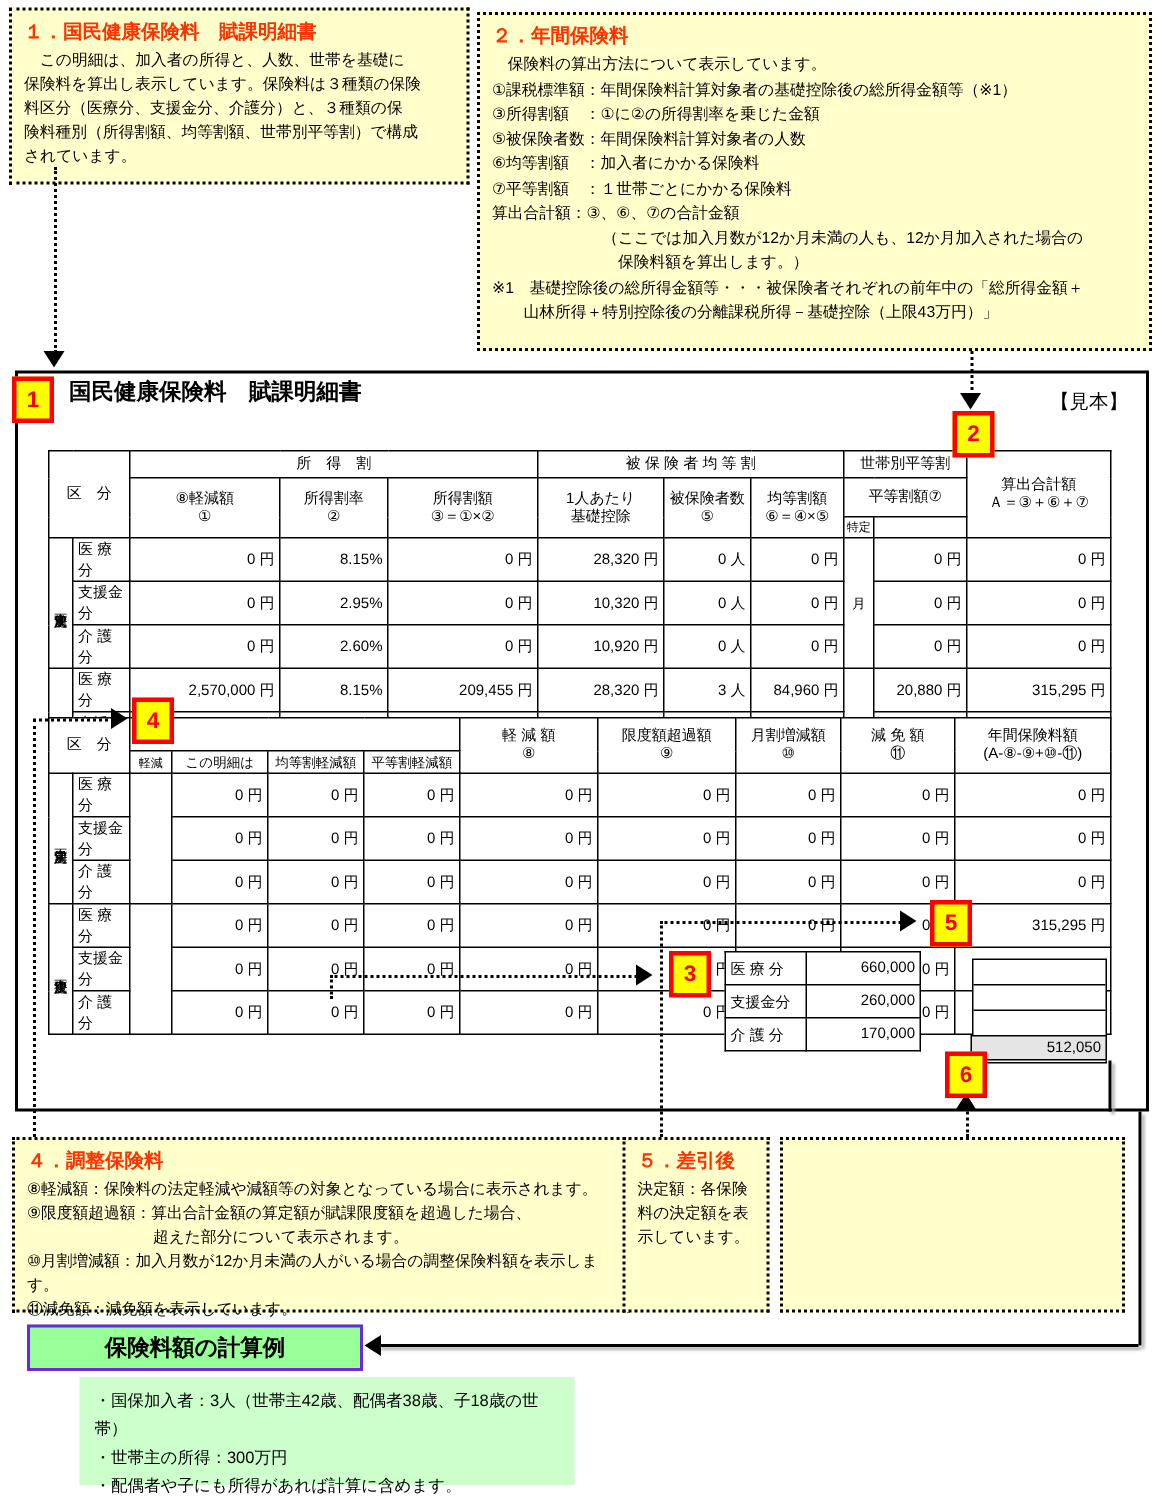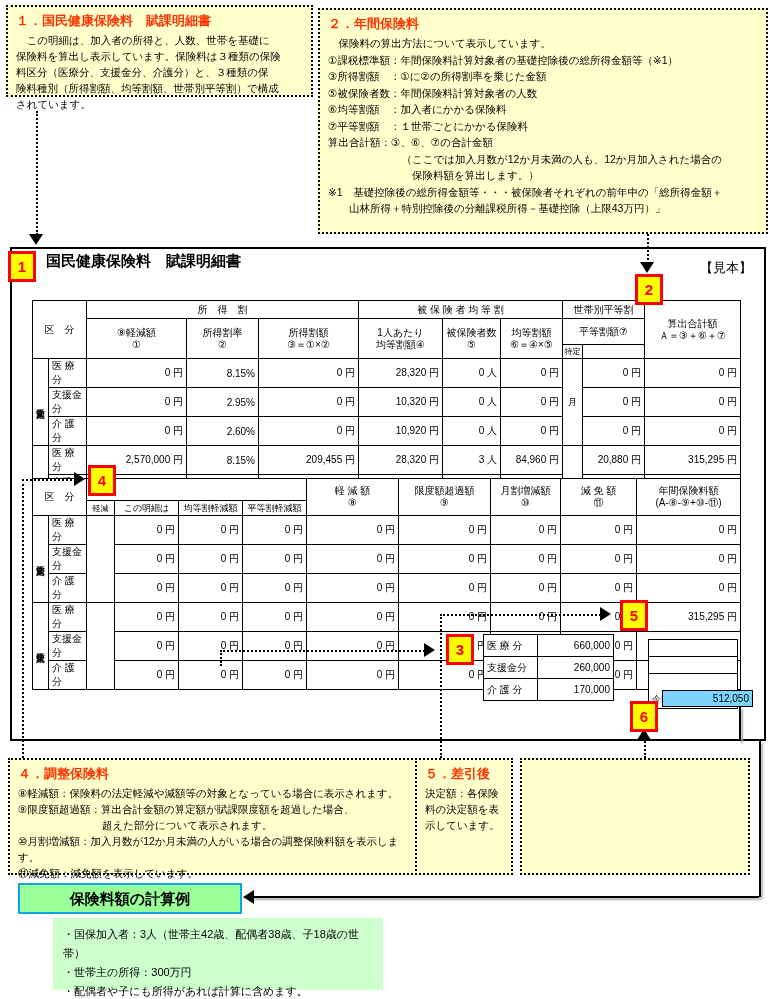--- a/index.html
+++ b/index.html
@@ -31,34 +31,34 @@
   .t td{border:1px solid #000;font-size:10px;padding:0 3px;overflow:hidden;box-sizing:border-box;}
   .t .hd{text-align:center;white-space:pre-line;line-height:12px;padding:1px 0;}
   .t .num{text-align:right;}
   .t .vert{writing-mode:vertical-rl;text-orientation:upright;font-size:9px;text-align:center;padding:1px 0;line-height:14px;}
   .t .tsuki{font-size:9px;text-align:center;padding:0;}
   .t .small{font-size:8px;text-align:center;padding:0;margin-top:16px;}
   
   #sumbox{position:absolute;left:648px;top:639px;width:90px;border:1px solid #000;background:#fff;box-sizing:border-box;z-index:3;}
   #sumbox .row{height:17px;border-bottom:1px solid #000;font-size:9px;line-height:17px;padding-left:3px;box-sizing:border-box;}
   #sumbox .row:last-child{border-bottom:none;margin-top:17px;}
-  #decval{position:absolute;left:662px;top:690px;width:91px;height:17px;border:1px solid #000;background:#7dd3fc;
+  #decval{position:absolute;left:647px;top:690px;width:91px;height:17px;border:1px solid #000;background:#e5e5e5;
           font-size:10px;line-height:15px;text-align:right;padding-right:3px;box-sizing:border-box;z-index:3;}
   
-  #extitle{position:absolute;left:18px;top:883px;width:224px;height:31px;background:#99ff99;border:2px solid #0ea5e9;
+  #extitle{position:absolute;left:18px;top:883px;width:224px;height:31px;background:#99ff99;border:2px solid #6d28d9;
            font-weight:bold;font-size:15px;text-align:center;line-height:27px;box-sizing:border-box;z-index:2;}
   #exbody{position:absolute;left:53px;top:918px;width:330px;height:72px;background:#ccffcc;font-size:11px;
           line-height:19px;padding:7px 10px;white-space:pre-line;box-sizing:border-box;z-index:2;}
 </style>
 </head>
 <body>
 
 <div id="page">
 
-  <div class="note" style="left:6px;top:5px;width:307px;height:92px;">
+  <div class="note" style="left:6px;top:5px;width:307px;height:118px;">
     <div class="ttl">１．国民健康保険料　賦課明細書</div>
     <div class="bd">　この明細は、加入者の所得と、人数、世帯を基礎に
 保険料を算出し表示しています。保険料は３種類の保険
 料区分（医療分、支援金分、介護分）と、３種類の保
 険料種別（所得割額、均等割額、世帯別平等割）で構成
 されています。</div>
   </div>
 
   <div class="note" style="left:318px;top:8px;width:450px;height:226px;">
     <div class="ttl">２．年間保険料</div>
@@ -111,21 +111,21 @@
 Ａ＝③＋⑥＋⑦</td>
     </tr>
     <tr style="height:26px">
       <td class="hd" rowspan="2">⑧軽減額
 ①</td>
       <td class="hd" rowspan="2">所得割率
 ②</td>
       <td class="hd" rowspan="2">所得割額
 ③＝①×②</td>
       <td class="hd" rowspan="2">1人あたり
-均等割額④</td>
+基礎控除</td>
       <td class="hd" rowspan="2">被保険者数
 ⑤</td>
       <td class="hd" rowspan="2">均等割額
 ⑥＝④×⑤</td>
       <td class="hd" colspan="2">平等割額⑦</td>
     </tr>
     <tr style="height:14px">
       <td class="small">特定</td>
       <td></td>
     </tr>

